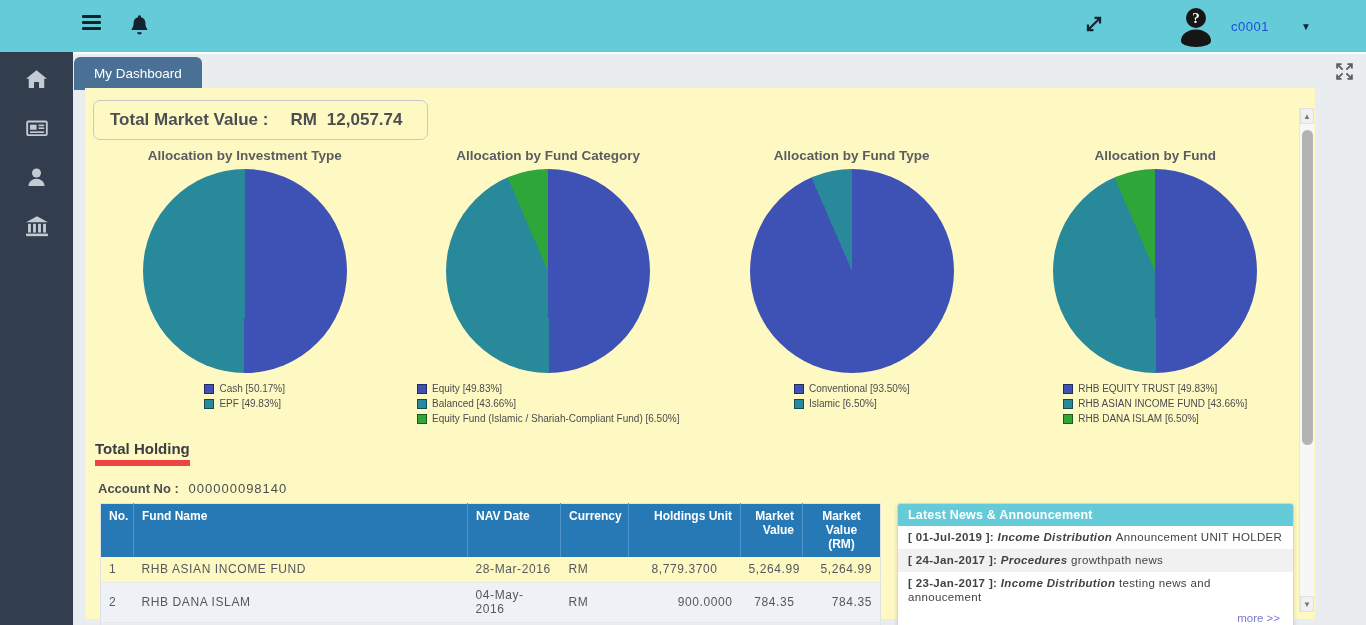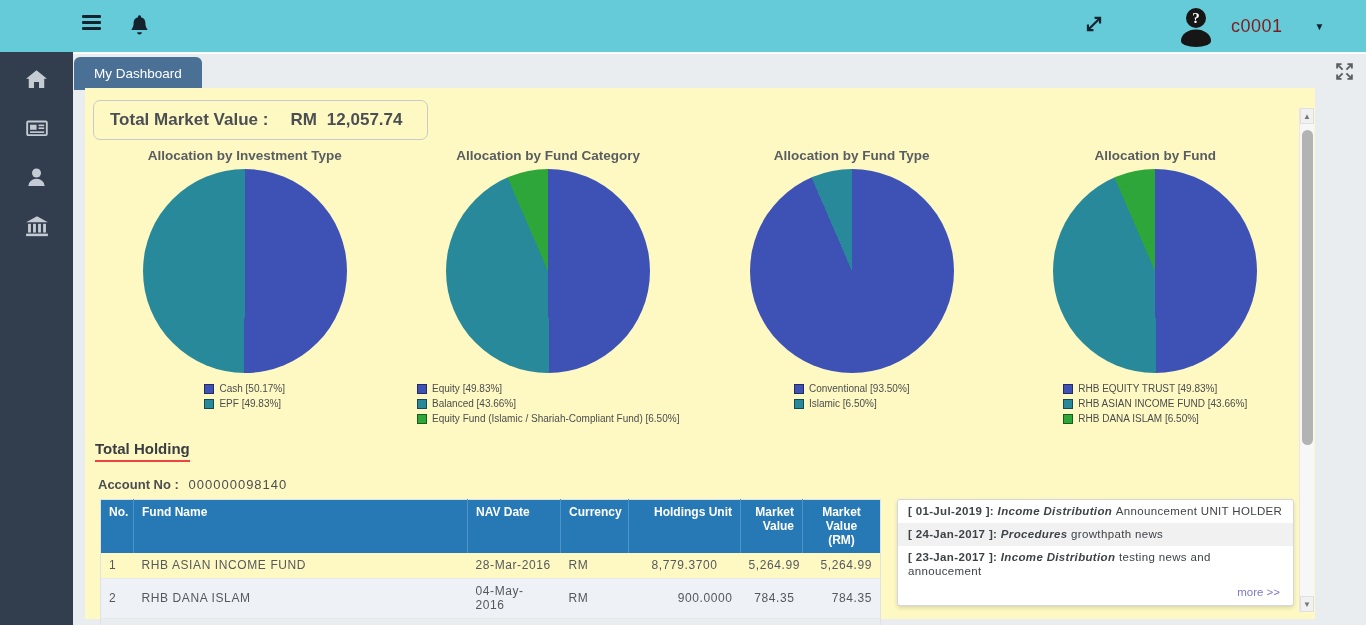--- a/index.html
+++ b/index.html
@@ -7,21 +7,21 @@
     font-family:"Liberation Sans", sans-serif; }
 
   
   .topbar { position:absolute; top:0; left:0; width:1366px; height:52px; background:#65cbd9; }
   .menu-btn { position:absolute; left:82px; top:15px; width:19px; cursor:pointer; }
   .menu-btn span { display:block; height:3px; background:#14242e; margin-bottom:3px; border-radius:1px; }
   .bell { position:absolute; left:130px; top:13px; }
   .resize-diag { position:absolute; left:1083px; top:13px; }
   .user-group { position:absolute; left:1175px; top:2px; height:48px; display:flex; align-items:center; cursor:pointer; }
   .avatar { width:42px; height:44px; margin-right:14px; }
-  .uname { font-size:18px; color:#7f1d1d; letter-spacing:.5px; }
+  .uname { font-size:13px; color:#1d4ed8; letter-spacing:.5px; }
   .caret { font-size:10px; color:#14242e; margin-left:32px; }
 
   
   .sidebar { position:absolute; left:0; top:52px; width:73px; height:573px; background:#323e4e; }
   .side-item { height:45px; margin-top:4px; display:flex; align-items:center; justify-content:center; cursor:pointer; }
 
   
   .tabrow { position:absolute; left:73px; top:52px; width:1293px; height:44px; background:#e9edf0; border-top:2px solid #fcfdfd; }
   .tab { position:absolute; left:1px; top:3px; height:33px; background:#4a7096; color:#fff;
     font-size:13.5px; line-height:33px; padding:0 20px; border-radius:6px 6px 0 0; cursor:pointer; }
@@ -46,21 +46,21 @@
   .pies { display:flex; margin-top:8px; padding:0 8px; }
   .pie-block { flex:1; text-align:center; }
   .pie-title { font-size:13.5px; font-weight:bold; color:#595d61; margin-bottom:6px; }
   .pie { width:204px; height:204px; border-radius:50%; margin:0 auto; cursor:pointer; }
   .legend { display:inline-block; text-align:left; margin-top:8px; }
   .legend-item { display:flex; align-items:center; font-size:10px; color:#4c4c4c; line-height:15px; cursor:pointer; }
   .legend-swatch { width:10px; height:10px; border:1px solid rgba(0,0,0,.45); margin-right:5px; flex:none; }
 
   
   .holding-title { display:inline-block; margin:12px 0 0 10px; font-size:15px; font-weight:bold; color:#3a3e42;
-    border-bottom:2px solid #ef4444; padding-bottom:3px; }
+    border-bottom:6px solid #ef4444; padding-bottom:3px; }
   .account-line { margin:15px 0 7px 13px; font-size:13px; color:#4a4e52; }
   .account-line b { margin-right:6px; }
   .account-no { letter-spacing:1px; }
 
   .bottom-row { display:flex; margin:0 0 0 15px; }
   table.holdings { width:780px; border-collapse:collapse; table-layout:fixed; font-size:12px; border:1px solid #dfe2e5; }
   table.holdings th { background:#2779b5; color:#fff; font-weight:bold; padding:5px 8px 6px;
     border-left:1px solid #4f94c9; vertical-align:top; line-height:14px; }
   table.holdings th:first-child { border-left:none; }
   table.holdings td { padding:5px 8px 6px; color:#55585c; letter-spacing:.05em; border-bottom:1px solid #e6e9ec; }
@@ -245,20 +245,21 @@
             <td style="text-align: left;">16-Oct-2015</td>
             <td style="text-align: left;">RM</td>
             <td style="text-align: right;">12,000.0000</td>
             <td style="text-align: right;">6,008.40</td>
             <td style="text-align: right;">6,008.40</td>
           </tr>
         </tbody>
     </table>
 
     <div class="news">
+      <div class="news-header">Latest News &amp; Announcement</div>
       <div>
           <div class="news-item"><span class="n-date">[ 01-Jul-2019 ]:</span><span class="n-cat"> Income Distribution </span><span class="n-text">Announcement UNIT HOLDER</span></div>
           <div class="news-item"><span class="n-date">[ 24-Jan-2017 ]:</span><span class="n-cat"> Procedures </span><span class="n-text">growthpath news</span></div>
           <div class="news-item"><span class="n-date">[ 23-Jan-2017 ]:</span><span class="n-cat"> Income Distribution </span><span class="n-text">testing news and annoucement</span></div>
         </div>
       <div class="news-more"><a>more &gt;&gt;</a></div>
     </div>
   </div>
 
   <div class="scroll">

